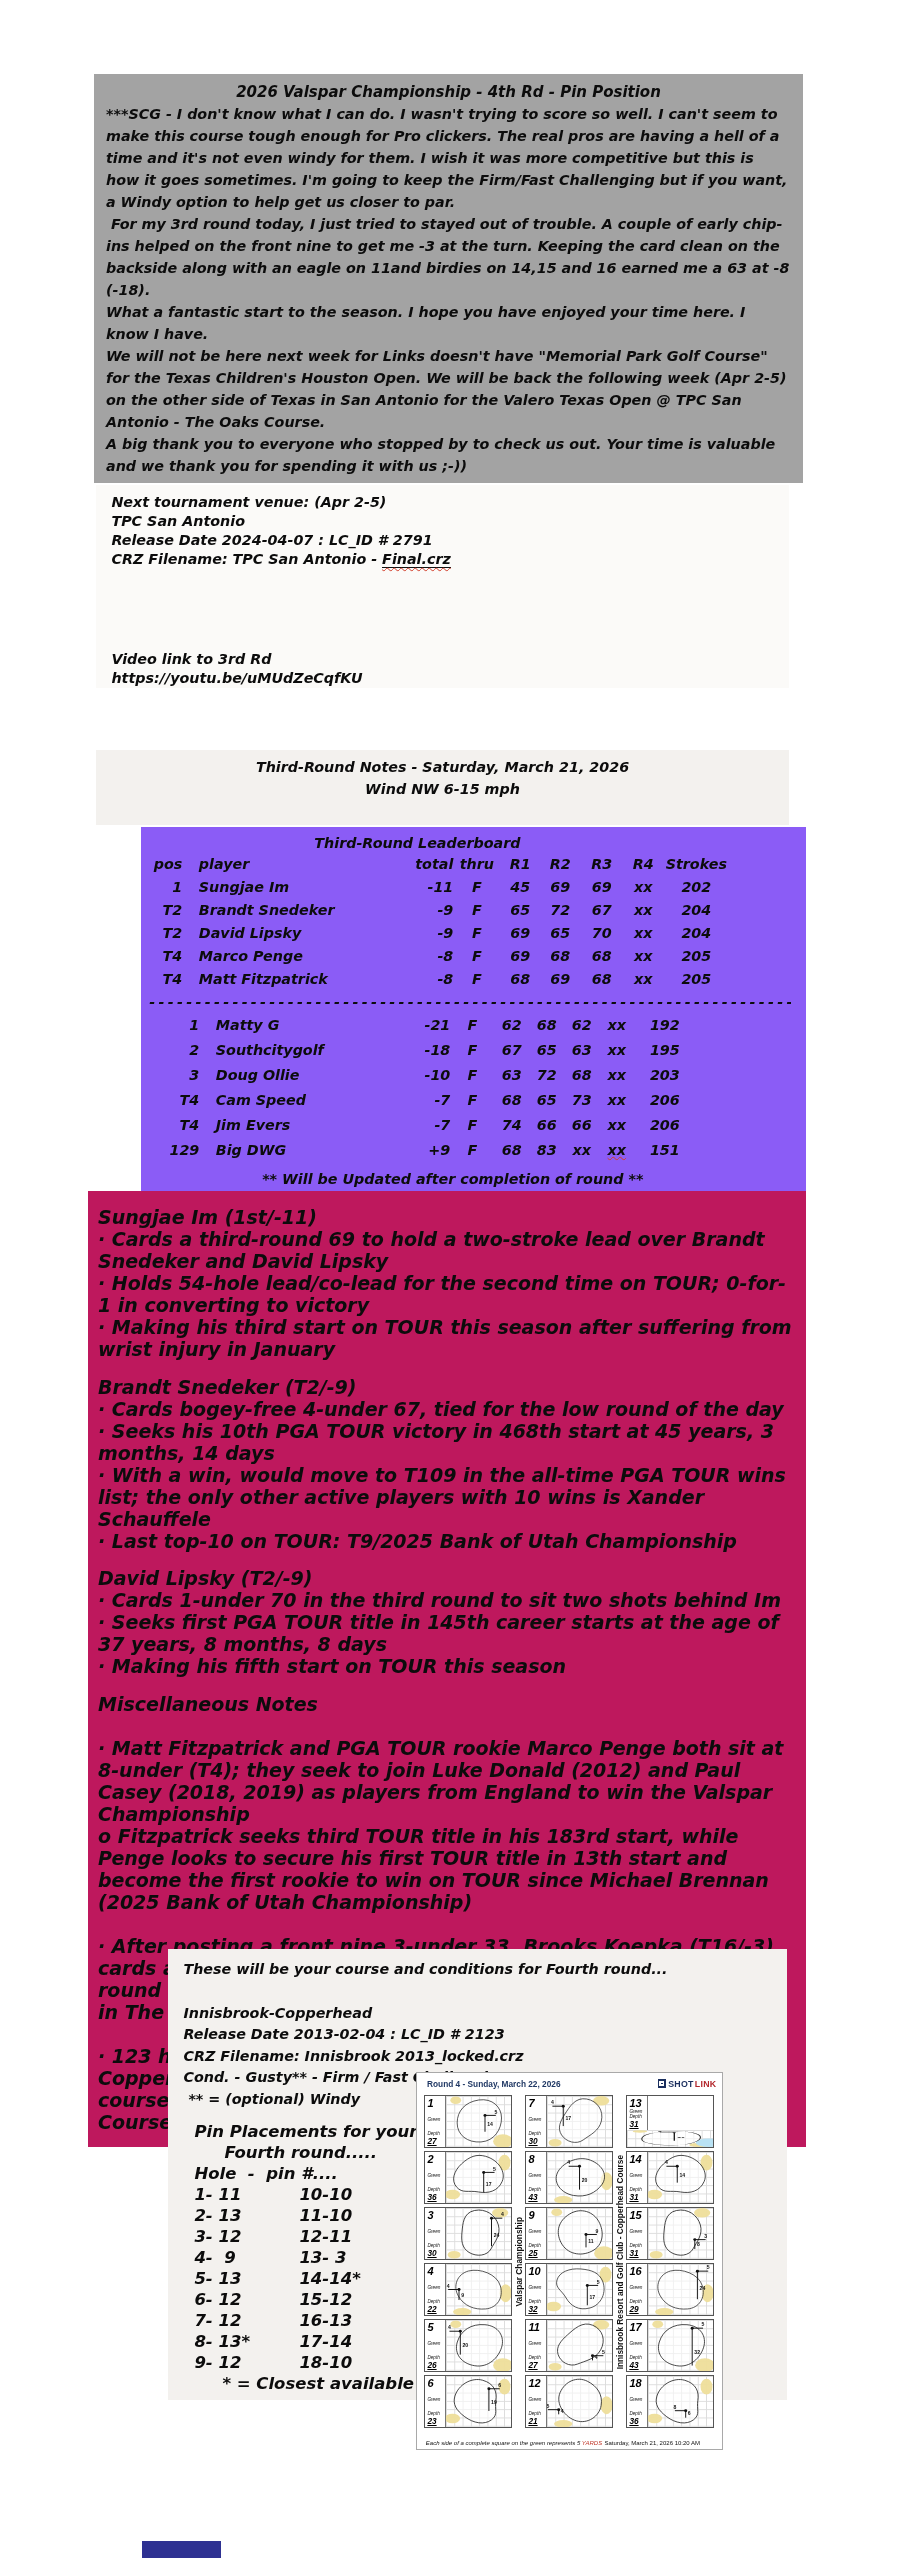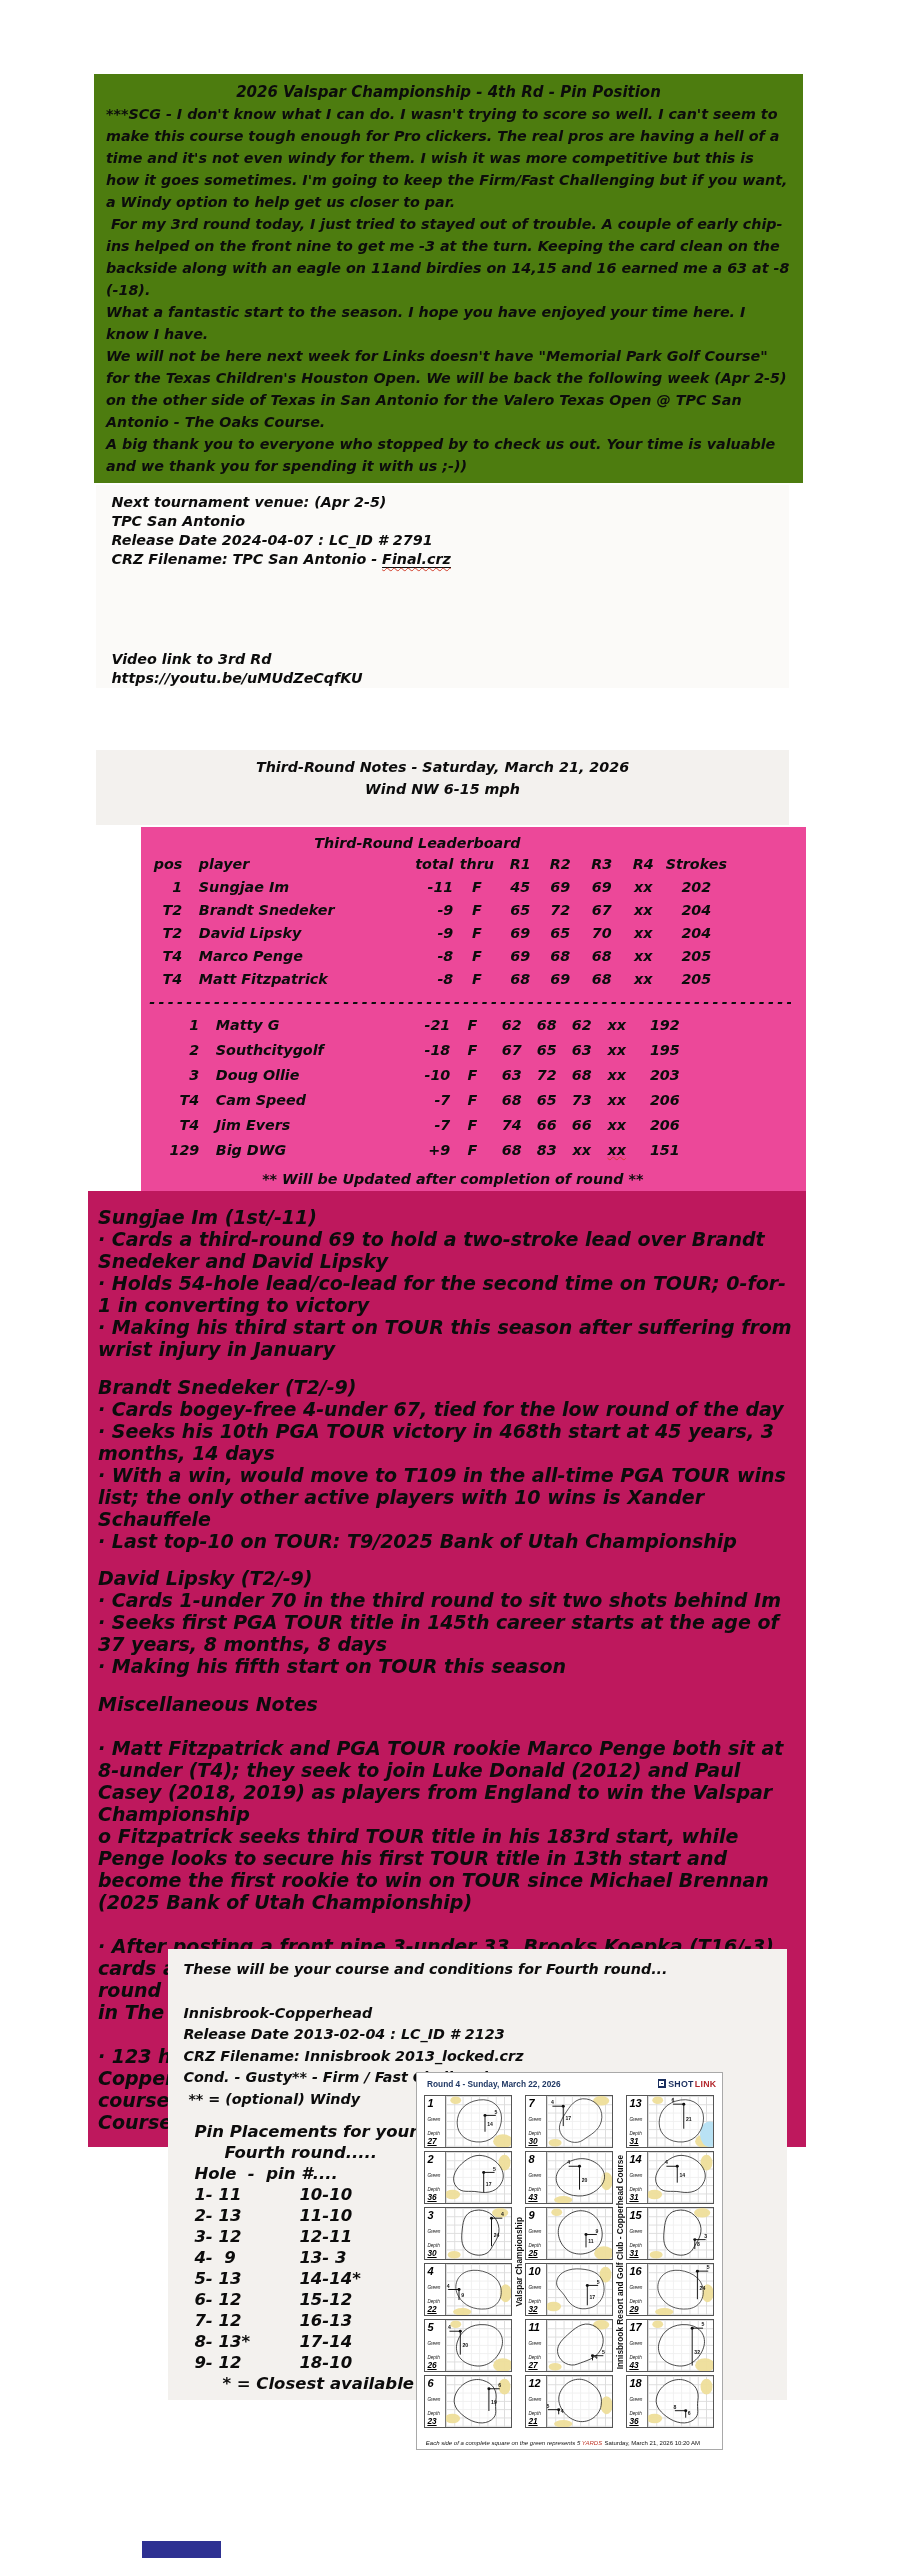--- a/index.html
+++ b/index.html
@@ -2,37 +2,37 @@
 <html style="font-size:8.8px"><head>
 <meta charset="utf-8">
 <style>
   html,body{margin:0;padding:0;background:#ffffff;}
   .page{position:relative;width:900px;height:2576px;background:#ffffff;overflow:hidden;}
   .comic{font-family:"DejaVu Sans",sans-serif;font-style:italic;font-weight:700;color:#0c0c0c;}
   .box{position:absolute;box-sizing:border-box;}
   .prewrap{white-space:pre-wrap;}
 
   
-  #boxA{left:94px;top:74px;width:709px;height:409px;background:#4d7c0f;padding:6.6px 12px 0 12px;}
+  #boxA{left:94px;top:74px;width:709px;height:409px;background:#a3a3a3;padding:6.6px 12px 0 12px;}
   #boxA h1{margin:0;font-size:15px;line-height:22px;text-align:center;font-weight:700;}
   #boxA p{margin:0;font-size:14.3px;line-height:22px;}
   #p1{margin-top:21px;}
   #p2{margin-top:22px;}
   #p3{margin-top:19.3px;}
 
   
   #boxB{left:96px;top:485px;width:693px;height:203px;background:#fbfaf8;padding:7.7px 0 0 15.4px;font-size:14.3px;line-height:19px;}
   .file-link{border-bottom:1.1px solid #111;text-decoration:underline wavy #d23c2a;text-decoration-thickness:1.1px;text-underline-offset:3.3px;}
   #video-label{margin-top:81px;}
 
   
   #boxC{left:96px;top:750px;width:693px;height:75px;background:#f3f1ee;padding-top:5.5px;text-align:center;font-size:14.3px;line-height:22px;}
 
   
-  #boxD{left:141px;top:827px;width:665px;height:395px;background:#ec4899;padding:5.5px 0 0 8.3px;font-size:14.3px;}
+  #boxD{left:141px;top:827px;width:665px;height:395px;background:#8b5cf6;padding:5.5px 0 0 8.3px;font-size:14.3px;}
   #lb-title{margin-left:165px;line-height:20px;}
   .lb-row{display:grid;grid-template-columns:33px 210px 61px 47px 40px 40px 43px 40px 66px;line-height:23px;}
   .lb-row.member{grid-template-columns:50px 193px 58px 44px 35px 35px 35px 35px 61px;line-height:25px;}
   .lb-row span{display:block;}
   .lb-row .c0{text-align:right;}
   .lb-row .c1{text-align:left;padding-left:16.5px;}
   .lb-row .c2{text-align:right;}
   .lb-row .c3,.lb-row .c4,.lb-row .c5,.lb-row .c6,.lb-row .c7,.lb-row .c8{text-align:center;}
   #lb-divider{line-height:22px;letter-spacing:3.3px;white-space:nowrap;overflow:hidden;width:642px;}
   #lb-updated{margin-top:5.5px;text-align:center;width:607px;line-height:23px;}
@@ -357,21 +357,21 @@
                 <path d="M62,6 C82,10 92,30 88,50 C84,70 68,78 56,88 C44,98 26,92 18,78 C10,64 16,50 24,36 C32,22 42,2 62,6 Z" transform="rotate(0 50 50)" fill="#ffffff" fill-opacity="0.55" stroke="#222" stroke-width="1.4"></path>
               </g>
               <line x1="30" y1="19.2" x2="10" y2="19.2" stroke="#111" stroke-width="1.8"></line>
               <line x1="30" y1="19.2" x2="30" y2="56.60000000000001" stroke="#111" stroke-width="1.8"></line>
               <circle cx="30" cy="19.2" r="2.8" fill="#111"></circle>
               <text x="10" y="15.7" text-anchor="middle" font-size="9.5" font-weight="bold" font-family="Liberation Sans, sans-serif" fill="#111">4</text>
               <text x="34" y="44.632000000000005" text-anchor="start" font-size="9.5" font-weight="bold" font-family="Liberation Sans, sans-serif" fill="#111">17</text>
             </svg>
           </div>
         </div>
-        <div class="hole-cell" style="grid-area: 1 / 5;">
+        <div class="hole-cell" style="grid-area: 1 / 5; flex-direction: column;">
           <div class="hole-side">
             <div class="hole-num">13</div>
             <div class="gd-label">Green</div>
             <div class="gd-label">Depth</div>
             <div class="gd-val">31</div>
           </div>
           <div class="hole-diagram">
             <svg viewBox="0 0 120 96" preserveAspectRatio="none">
               <ellipse cx="105" cy="85" rx="18" ry="13" fill="#eede9a" opacity="0.95"></ellipse>
               <ellipse cx="18" cy="8" rx="10" ry="7" fill="#eede9a" opacity="0.95"></ellipse>

